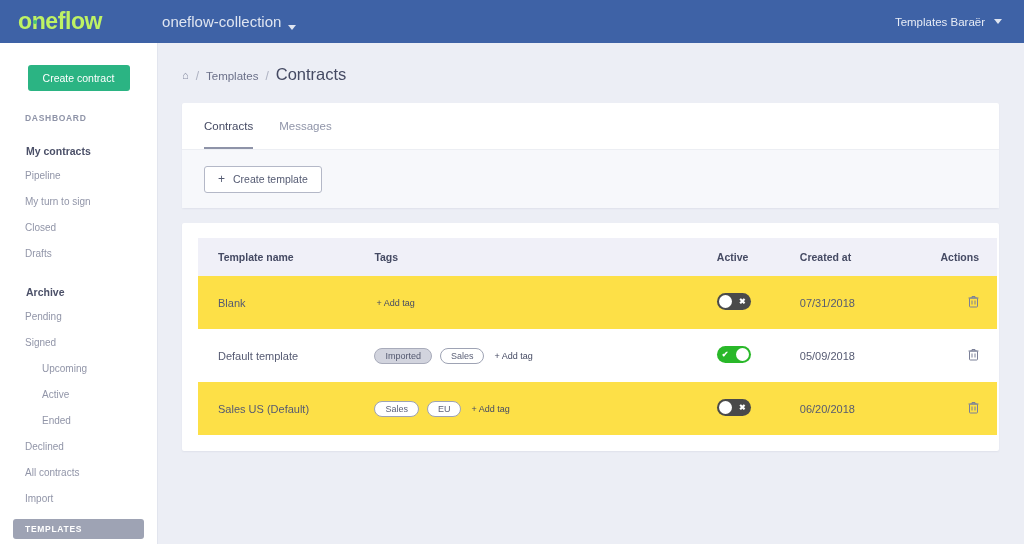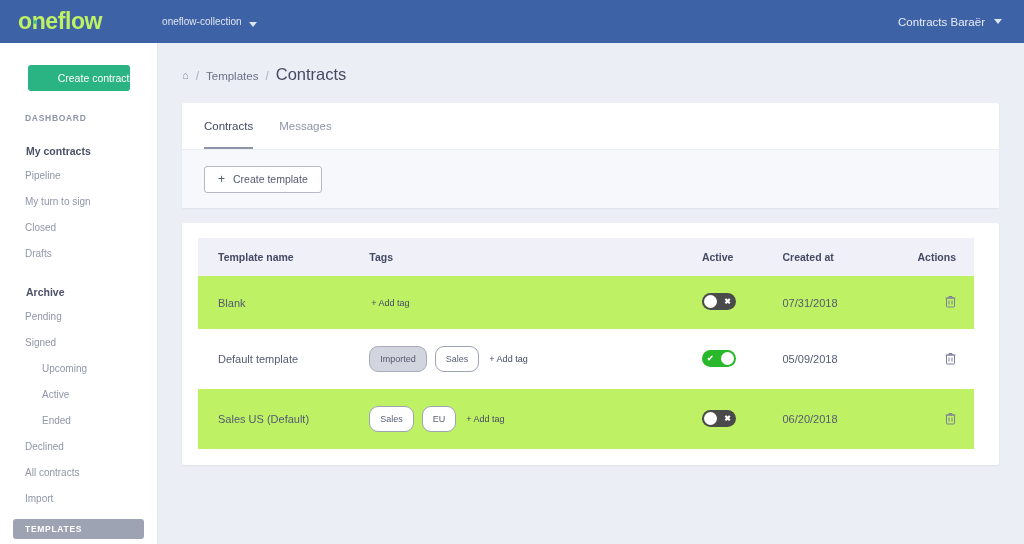--- a/index.html
+++ b/index.html
@@ -29,21 +29,21 @@
   .logo .dot {
     position: absolute;
     width: 4px; height: 4px;
     border-radius: 50%;
     background: #46c37b;
     left: 15px; top: 10px;
   }
   .collection {
     margin-left: 60px;
     color: #dfe5f1;
-    font-size: 10px;
+    font-size: 15px;
     display: flex; align-items: flex-end; gap: 7px;
     cursor: pointer;
   }
   .caret {
     width: 0; height: 0;
     border-left: 4px solid transparent;
     border-right: 4px solid transparent;
     border-top: 5px solid #dfe5f1;
   }
   .user {
@@ -66,21 +66,21 @@
   .create-btn {
     display: block;
     margin: 0 auto;
     width: 102px; height: 26px;
     background: #2bb483;
     border: none; border-radius: 3px;
     color: #fff; font-size: 10.5px;
     font-family: "Liberation Sans", sans-serif;
     cursor: pointer;
     line-height: 26px;
-    text-align: right;
+    text-align: center;
   }
   .nav { margin-top: 22px; }
   .nav-section-label {
     font-size: 8.5px;
     font-weight: 700;
     letter-spacing: 0.7px;
     color: #8f94a8;
     padding: 0 0 0 25px;
     margin-bottom: 22px;
   }
@@ -180,55 +180,55 @@
     display: flex; align-items: center; gap: 8px;
     cursor: pointer;
   }
   .plus { font-size: 12px; line-height: 1; color: #545a72; }
 
   
   .table-card {
     margin: 15px 25px 0 23px;
     background: #ffffff;
     border-radius: 2px;
-    padding: 15px 25px 16px 16px;
+    padding: 15px 2px 16px 16px;
     box-shadow: 0 1px 2px rgba(60,70,110,0.07);
   }
   table { width: 100%; border-collapse: collapse; }
   thead tr { background: #f0f0f8; }
   th {
     text-align: left;
     font-size: 10.5px;
     font-weight: 700;
     color: #454a63;
     padding: 13px 0 13px 0;
     white-space: nowrap;
   }
   .col-name  { width: 170px; padding-left: 20px !important; }
   .col-tags  { width: 330px; }
   .col-active{ width: 80px; }
   .col-created { width: 120px; }
   .col-actions { width: 70px; text-align: right !important; padding-right: 18px !important; }
 
-  tbody tr { background: #bef264; }
+  tbody tr { background: #fde047; }
   tbody tr.alt { background: #ffffff; }
   td {
     font-size: 11px;
     color: #555a72;
     padding: 17px 0 17px 0;
     vertical-align: middle;
     white-space: nowrap;
   }
   td.name { padding-left: 20px; }
   td.actions { text-align: right; padding-right: 18px; }
 
   .tags-cell { display: flex; align-items: center; gap: 8px; }
   .tag {
     display: inline-flex; align-items: center; justify-content: center;
-    height: 26px;
+    height: 16px;
     padding: 0 10px;
     border-radius: 9px;
     border: 1px solid #9ea3b4;
     background: #ffffff;
     color: #5c6178;
     font-size: 9px;
     cursor: pointer;
   }
   .tag.filled { background: #d2d4de; border-color: #a8abba; color: #53586f; }
   .add-tag {
@@ -283,21 +283,21 @@
 <div class="topbar">
   <div class="logo">
     <span>oneflow</span>
     <span class="dot"></span>
   </div>
   <div class="collection">
     <span>oneflow-collection</span>
     <span class="caret"></span>
   </div>
   <div class="user">
-    <span>Contracts Baraër</span>
+    <span>Templates Baraër</span>
     <span class="caret"></span>
   </div>
 </div>
 
 <div class="sidebar">
   <button class="create-btn">Create contract</button>
 
   <div class="nav">
     <div class="nav-section-label">DASHBOARD</div>
 

